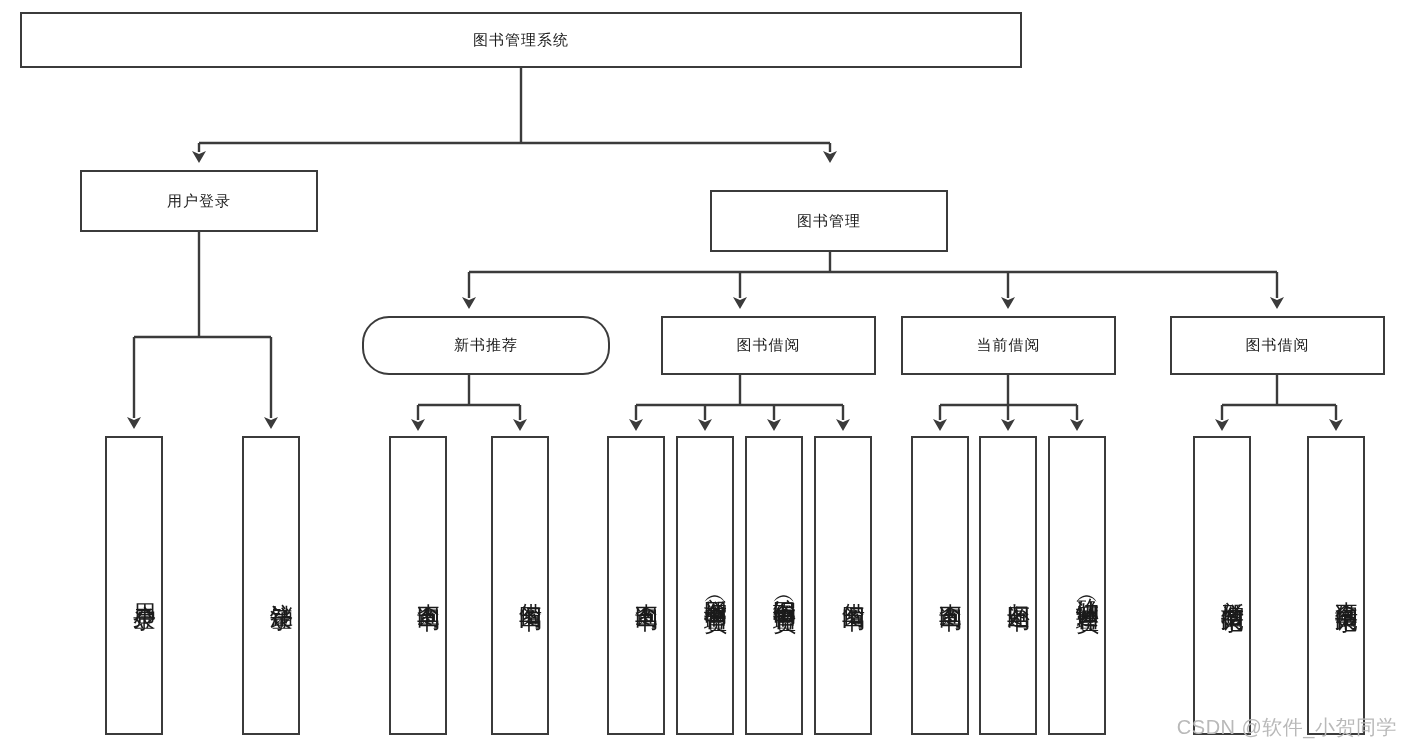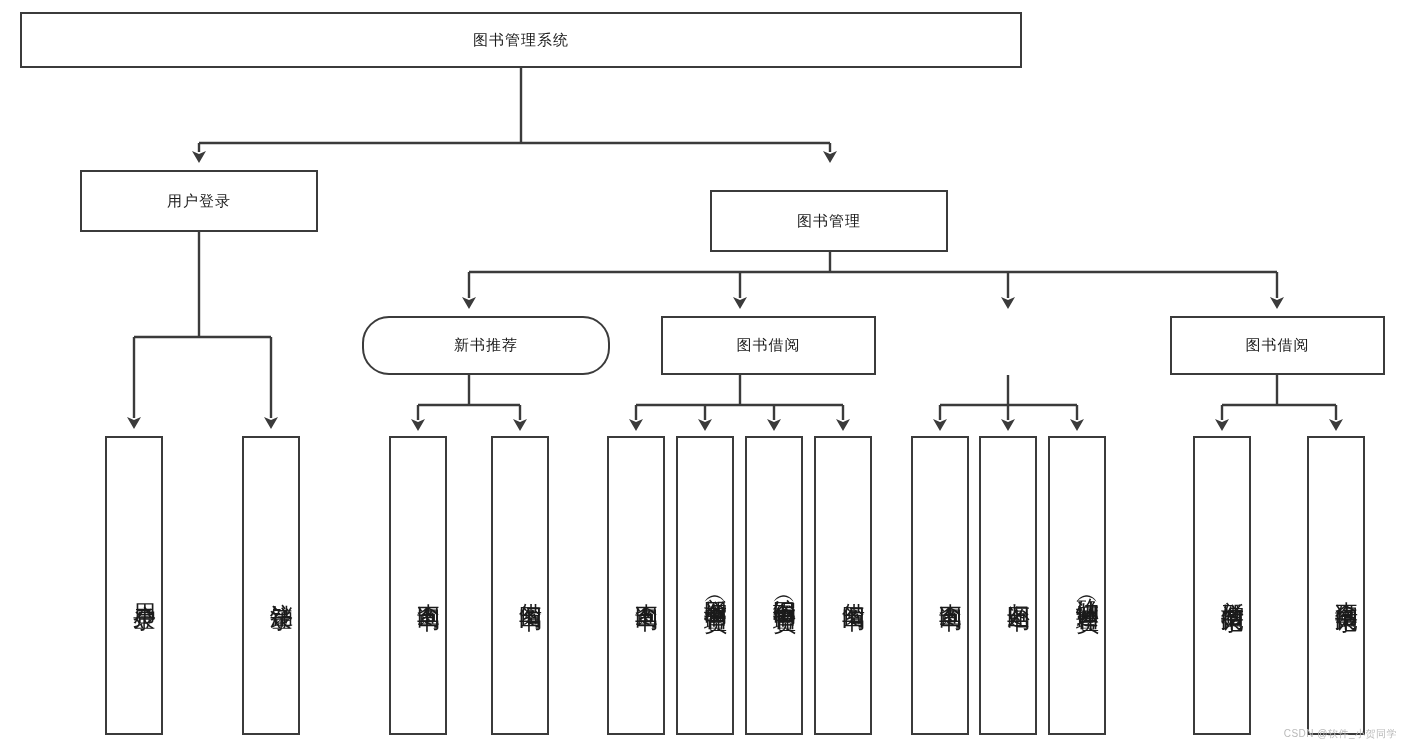--- a/index.html
+++ b/index.html
@@ -57,21 +57,21 @@
     stroke-width: 2.4;
     fill: none;
   }
   .arrowhead {
     fill: #3b3b3b;
   }
   #watermark {
     position: absolute;
     right: 8px;
     bottom: 6px;
-    font-size: 10px;
+    font-size: 20px;
     color: #b9b9b9;
     letter-spacing: 0.5px;
     white-space: nowrap;
   }
 </style>
 </head>
 <body>
 
 <div id="canvas">
 
@@ -139,20 +139,23 @@
   </div>
 
   <div class="node horiz" style="left:362px; top:316px; width:248px; height:59px;border-radius:27px;">
     <span>新书推荐</span>
   </div>
 
   <div class="node horiz" style="left:633px; top:316px; width:215px; height:59px;margin-left:28px;">
     <span>图书借阅</span>
   </div>
 
+  <div class="node horiz" style="left:901px; top:316px; width:215px; height:59px;">
+    <span>当前借阅</span>
+  </div>
 
   <div class="node horiz" style="left:1170px; top:316px; width:215px; height:59px;">
     <span>图书借阅</span>
   </div>
 
   <div class="node vert" style="left:105px; top:436px; width:58px; height:299px;">
     <span>用户登录</span>
   </div>
 
   <div class="node vert" style="left:242px; top:436px; width:58px; height:299px;">

